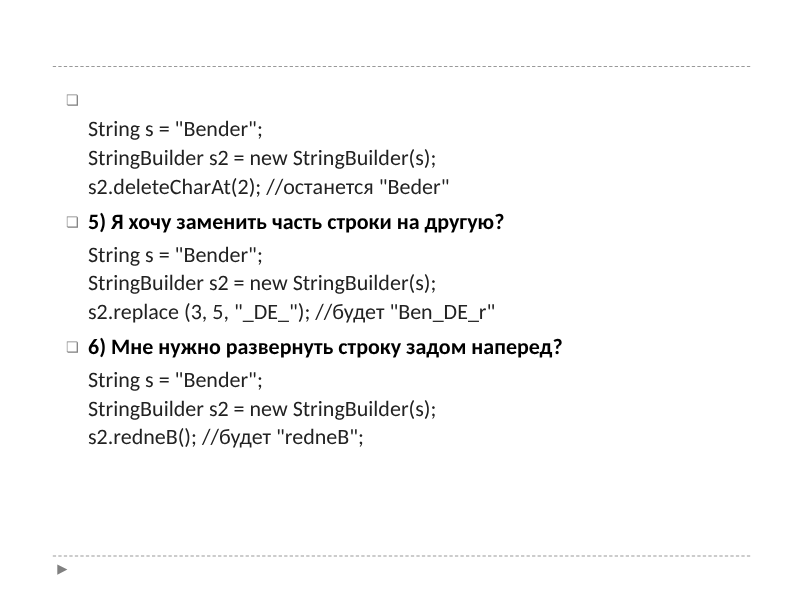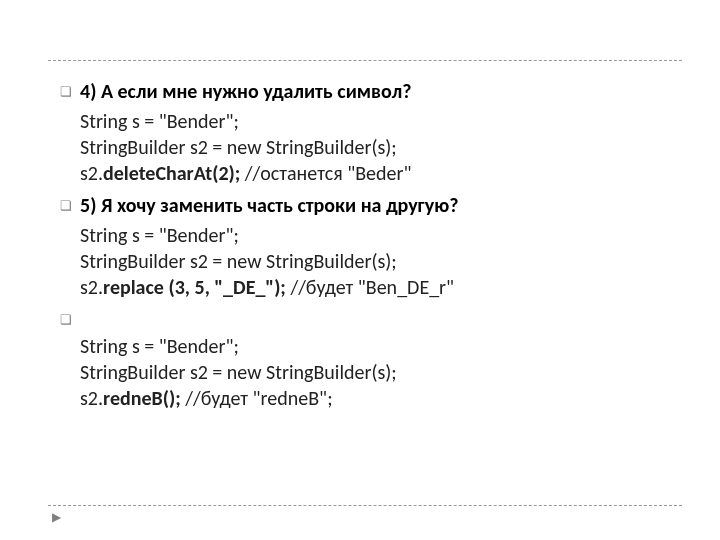--- a/index.html
+++ b/index.html
@@ -52,41 +52,40 @@
   .heading {
     font-weight: bold;
     color: #000;
   }
   .codeblock {
     margin-left: 20px;
     color: #222;
     font-weight: 400;
   }
   .codeblock .line { display: block; }
-  b.k { font-weight: bold; }
+  b.k { font-weight: normal; }
   .arrow {
     position: absolute;
     left: 52px;
     top: 510px;
     font-size: 12px;
     color: #808080;
   }
 </style>
 </head>
 <body>
 
 <div class="slide">
   <div class="rule top"></div>
 
   <div class="content">
 
     <div class="item">
       <div class="bullet-row">
         <span class="bullet">❏</span>
-        <span class="heading">4) А если мне нужно удалить символ?</span>
       </div>
       <div class="codeblock">
         <span class="line"><span>String s = "Bender";</span></span>
         <span class="line"><span>StringBuilder s2 = new StringBuilder(s);</span></span>
         <span class="line"><span>s2.</span><b class="k">deleteCharAt(2);</b><span> //останется "Beder"</span></span>
       </div>
     </div>
 
     <div class="item">
       <div class="bullet-row">
@@ -96,20 +95,21 @@
       <div class="codeblock">
         <span class="line"><span>String s = "Bender";</span></span>
         <span class="line"><span>StringBuilder s2 = new StringBuilder(s);</span></span>
         <span class="line"><span>s2.</span><b class="k">replace (3, 5, "_DE_");</b><span> //будет "Ben_DE_r"</span></span>
       </div>
     </div>
 
     <div class="item">
       <div class="bullet-row">
         <span class="bullet">❏</span>
+        <span class="heading">6) Мне нужно развернуть строку задом наперед?</span>
       </div>
       <div class="codeblock">
         <span class="line"><span>String s = "Bender";</span></span>
         <span class="line"><span>StringBuilder s2 = new StringBuilder(s);</span></span>
         <span class="line"><span>s2.</span><b class="k">redneB();</b><span> //будет "redneB";</span></span>
       </div>
     </div>
 
   </div>
 

